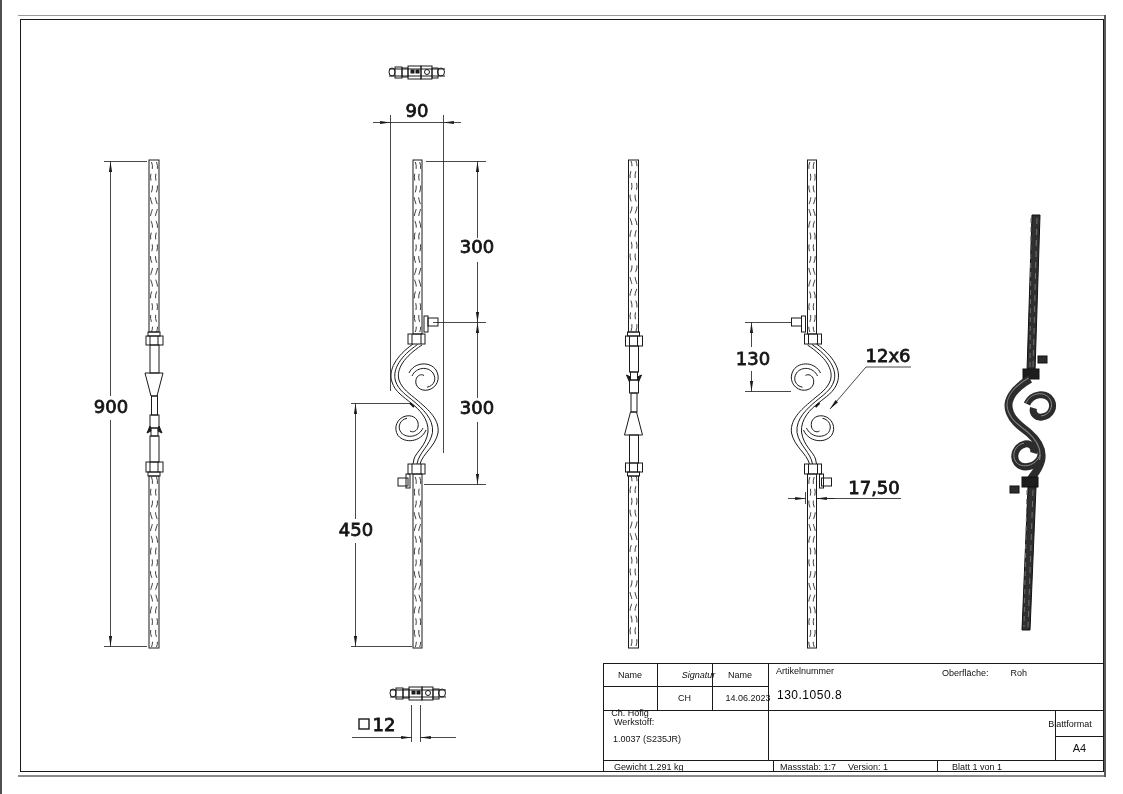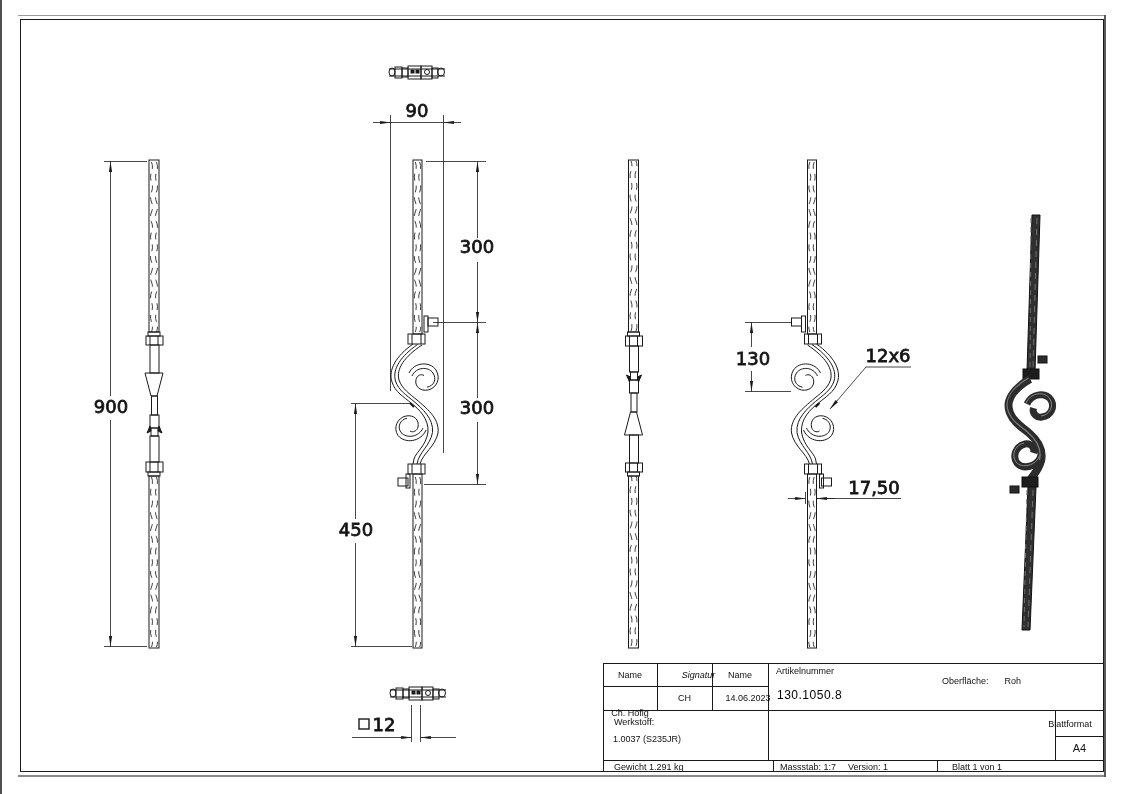--- a/index.html
+++ b/index.html
@@ -11,21 +11,21 @@
   svg{position:absolute;left:0;top:0;}
   svg text{font-family:"DejaVu Sans","Liberation Sans",sans-serif;fill:#111;}
   .dimtxt{font-size:18px;}
   .ln{position:absolute;background:#1a1a1a;}
   .c,.cl{position:absolute;font-size:9px;color:#111;display:flex;align-items:center;
          justify-content:center;white-space:nowrap;}
   .cl{justify-content:flex-start;}
   .artnum{position:absolute;font-size:12px;color:#000;letter-spacing:.5px;
           display:flex;align-items:center;}
   .a4{font-size:11px;}
-  .surf{gap:16px;margin-top:8px;}
+  .surf{gap:22px;}
 </style>
 </head>
 <body>
 
 <div class="sheet">
 
   <div class="edge" style="left:0;top:0;width:2px;height:794px;background:#4f4f4f;"></div>
   <div class="edge" style="left:18px;top:15px;width:1088px;height:1px;background:#9a9a9a;"></div>
   <div class="edge" style="left:18px;top:775px;width:1088px;height:2px;background:#8a8a8a;"></div>
   <div class="edge" style="left:1104px;top:15px;width:2px;height:762px;background:#5a5a5a;"></div>

